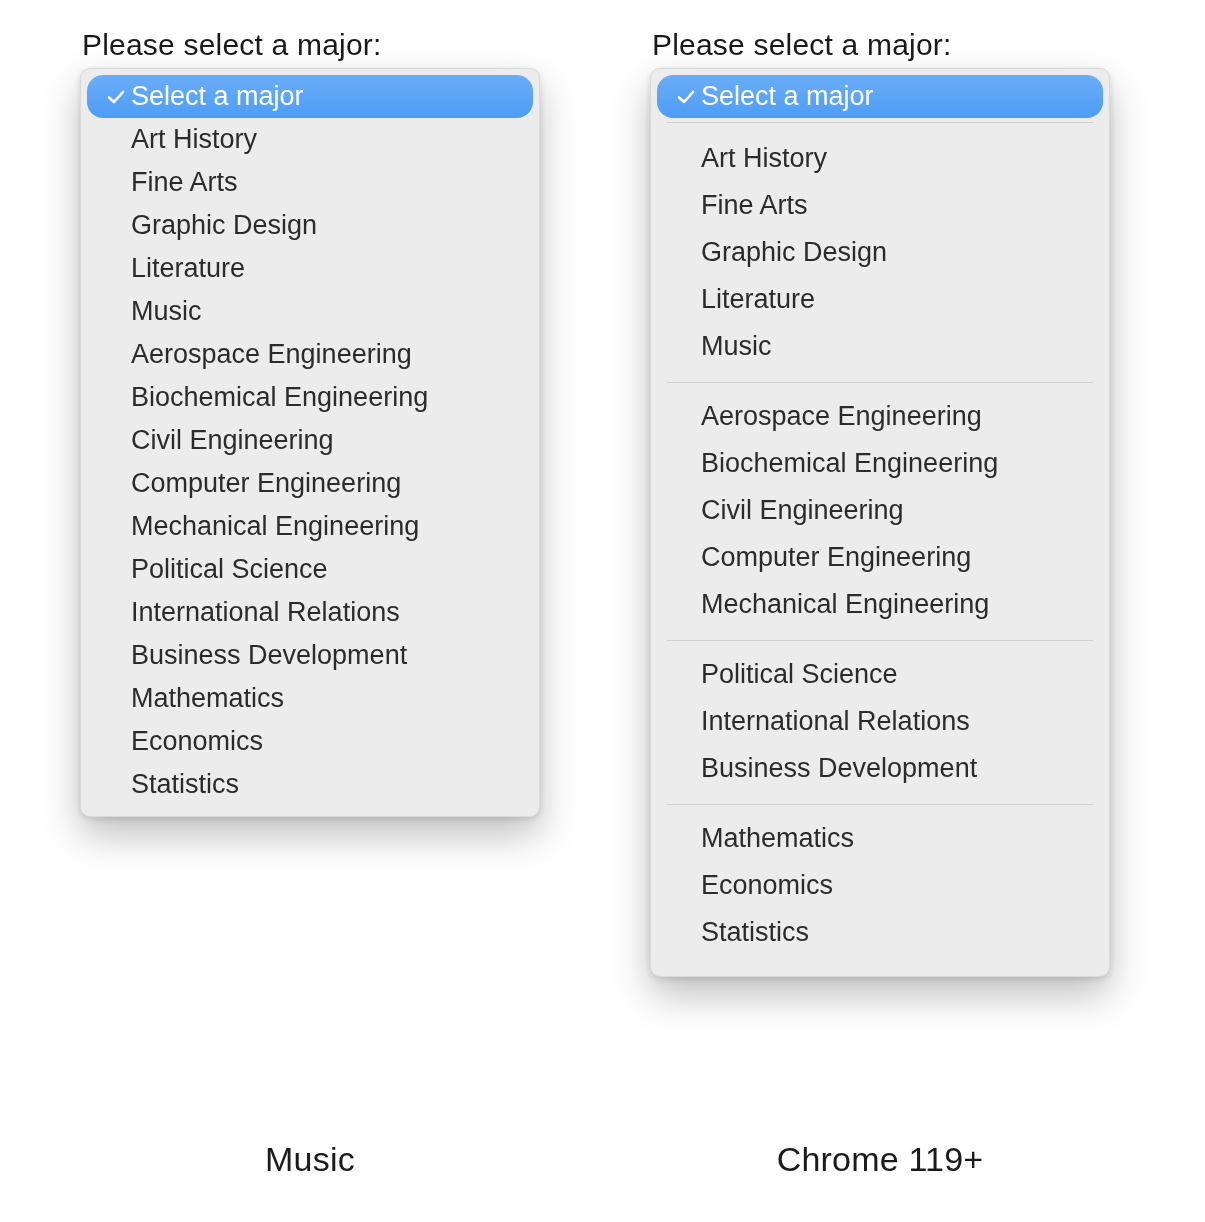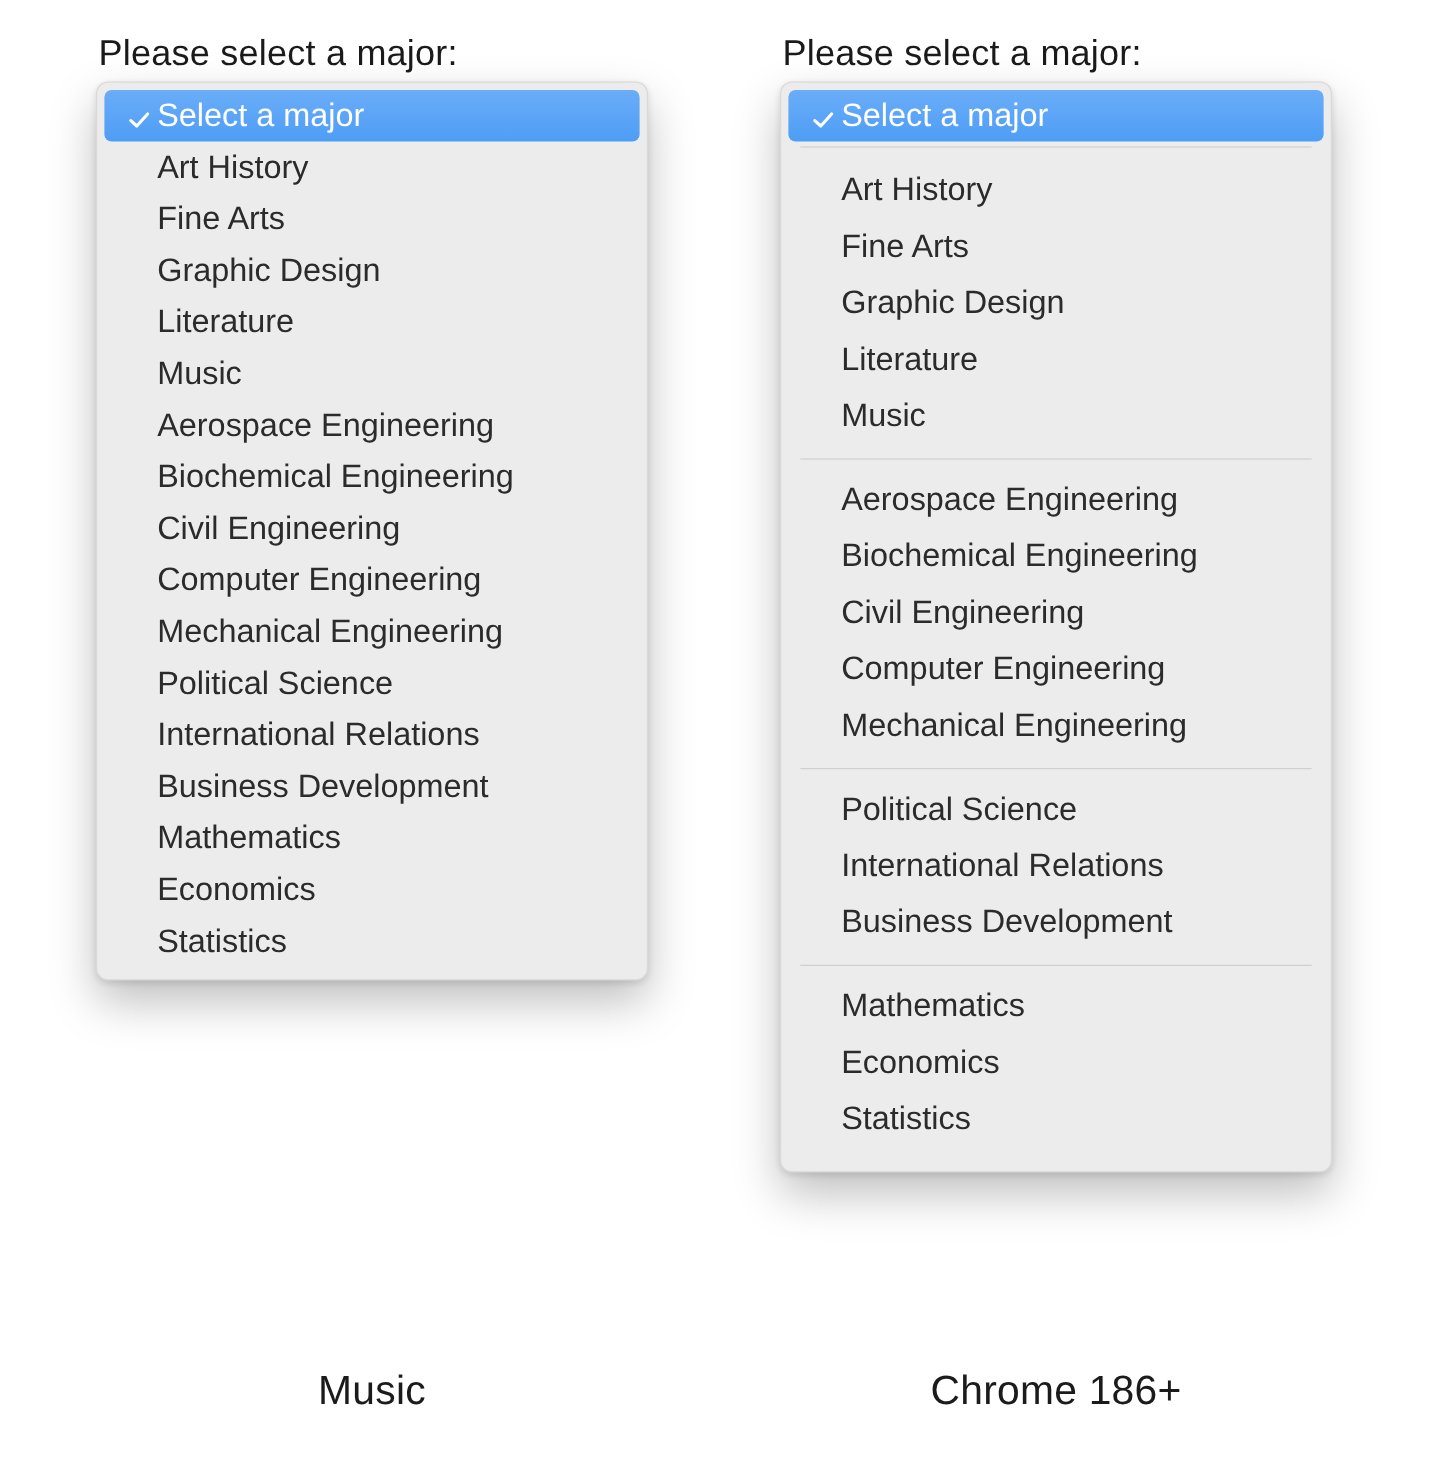--- a/index.html
+++ b/index.html
@@ -73,22 +73,21 @@
     align-items:center;
     flex:0 0 30px;
   }
   .item .check svg{display:block;}
   .item .txt{
     white-space:nowrap;
   }
   .item.selected{
     background:linear-gradient(var(--highlight-light),var(--highlight));
     color:#fff;
-    border-radius:6px;
-    align-items:flex-end;
+    border-radius:16px;
   }
   .item.selected .check svg path{stroke:#fff;}
   .sep-line{
     height:1px;
     background:var(--sep);
     margin:6px 10px;
   }
   .sep-line.tight{ margin:4px 10px 8px 10px; }
   .group{ padding:4px 0 6px 0; }
   .group .item{ padding:10px 14px 10px 24px; }
@@ -276,14 +275,14 @@
             <div class="item">
               <span class="check"></span>
               <span class="txt">Statistics</span>
             </div>
           </div>
         </div>
     </div>
   </div>
 
   <div class="caption left-cap">Music</div>
-  <div class="caption right-cap">Chrome 186+</div>
+  <div class="caption right-cap">Chrome 119+</div>
 </div>
 
 </body></html>

